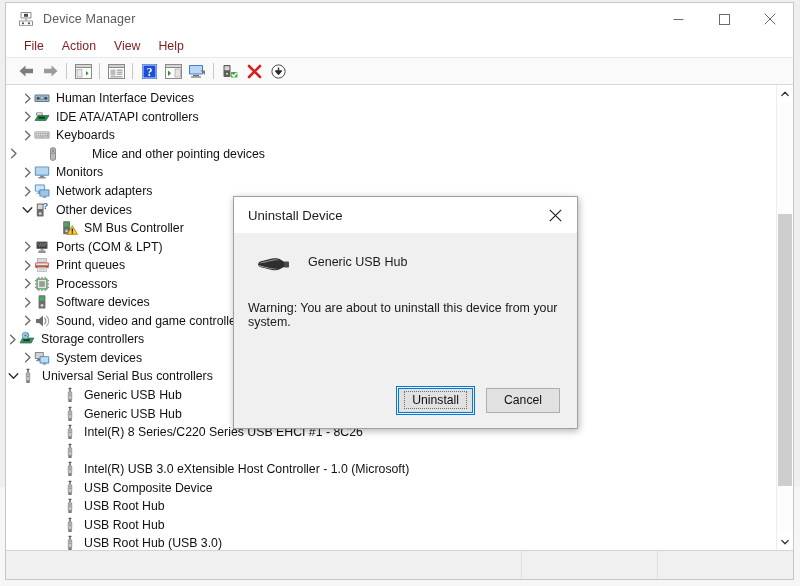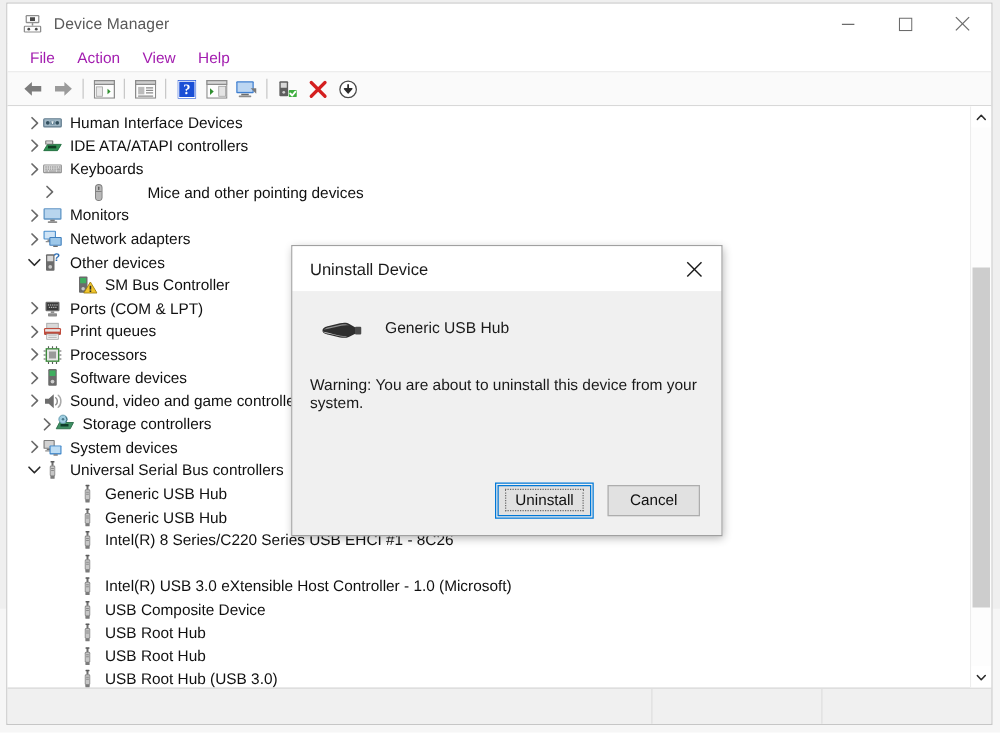--- a/index.html
+++ b/index.html
@@ -33,21 +33,21 @@
   .wc{width:46px;height:32px;display:flex;align-items:center;justify-content:center;}
   .wc svg{display:block;}
 
   
   .menubar{
     height:22px;flex:0 0 22px;display:flex;align-items:center;
     background:#ffffff;padding-left:10px;
     border-bottom:1px solid #e8e8e8;
   }
   .menuitem{
-    font-size:12.3px;color:#a21caf;padding:1px 8px;margin-right:2px;cursor:default;
+    font-size:12.3px;color:#7f1d1d;padding:1px 8px;margin-right:2px;cursor:default;
   }
 
   
   .toolbar{
     height:26px;flex:0 0 26px;display:flex;align-items:center;
     background:#fafafa;border-bottom:1px solid #d8d8d8;padding-left:8px;
   }
   .tb-btn{width:24px;height:22px;display:flex;align-items:center;justify-content:center;}
   .tb-sep{width:1px;height:16px;background:#c8c8c8;margin:0 4px;}
 
@@ -343,21 +343,21 @@
                   <rect x="7.6" y="7.7" width="1.3" height="1.2"></rect>
                   <rect x="9.4" y="7.7" width="1.3" height="1.2"></rect>
                   <rect x="11.2" y="7.7" width="3.2" height="1.2"></rect>
                   <rect x="2.2" y="9.3" width="2.4" height="1.1"></rect>
                   <rect x="5.1" y="9.3" width="6" height="1.1"></rect>
                   <rect x="11.6" y="9.3" width="2.8" height="1.1"></rect>
                 </g>
               </svg></span>
             <span class="rlabel">Keyboards</span>
           </div>
-          <div class="row lvl1" style="padding-left: 27px; gap: 25px;">
+          <div class="row lvl1" style="padding-left: 1px; gap: 25px;">
             <span class="chev">
               <svg width="8" height="11" viewBox="0 0 8 11">
                 <path d="M1.6 1.2 L6 5.5 L1.6 9.8" stroke="#6a6a6a" stroke-width="1.35" fill="none" stroke-linecap="round" stroke-linejoin="round"></path>
               </svg>
             </span>
             <span class="ricon"><svg width="16" height="16" viewBox="0 0 16 16">
                 <rect x="5" y="1.2" width="6" height="13.6" rx="3" fill="#7b7b7b"></rect>
                 <rect x="5.7" y="2" width="4.6" height="12" rx="2.3" fill="#b9b9b9"></rect>
                 <rect x="7.5" y="3.2" width="1" height="2.8" rx="0.5" fill="#5a5a5a"></rect>
                 <line x1="5.7" y1="7.2" x2="10.3" y2="7.2" stroke="#7b7b7b" stroke-width=".7"></line>
@@ -507,21 +507,21 @@
                 <path d="M1.6 1.2 L6 5.5 L1.6 9.8" stroke="#6a6a6a" stroke-width="1.35" fill="none" stroke-linecap="round" stroke-linejoin="round"></path>
               </svg>
             </span>
             <span class="ricon"><svg width="16" height="16" viewBox="0 0 16 16">
                 <path d="M2 6 L5 6 L9 2.4 L9 13.6 L5 10 L2 10 Z" fill="#6d6d6d"></path>
                 <path d="M10.6 5.2 C12.3 6.4 12.3 9.6 10.6 10.8" stroke="#8d8d8d" stroke-width="1.2" fill="none" stroke-linecap="round"></path>
                 <path d="M12.6 3.2 C15.4 5.2 15.4 10.8 12.6 12.8" stroke="#aaaaaa" stroke-width="1.2" fill="none" stroke-linecap="round"></path>
               </svg></span>
             <span class="rlabel">Sound, video and game controllers</span>
           </div>
-          <div class="row lvl1" style="padding-left: 25px;">
+          <div class="row lvl1" style="padding-left: 0;">
             <span class="chev">
               <svg width="8" height="11" viewBox="0 0 8 11">
                 <path d="M1.6 1.2 L6 5.5 L1.6 9.8" stroke="#6a6a6a" stroke-width="1.35" fill="none" stroke-linecap="round" stroke-linejoin="round"></path>
               </svg>
             </span>
             <span class="ricon"><svg width="16" height="16" viewBox="0 0 16 16">
                 <path d="M1 12 L3.6 7 L14.8 7 L12.2 12 Z" fill="#3f8f63" stroke="#276a46" stroke-width=".7"></path>
                 <rect x="4.4" y="8.2" width="6.4" height="2" fill="#0f3d2a"></rect>
                 <circle cx="6.4" cy="4.4" r="3.3" fill="#9ecde0" stroke="#5a93a8" stroke-width=".7"></circle>
                 <circle cx="6.4" cy="4.4" r="1" fill="#4a7a8c"></circle>
@@ -539,21 +539,21 @@
                 <rect x="0.8" y="2" width="9" height="7" rx=".7" fill="#7b7b7b"></rect>
                 <rect x="1.7" y="2.8" width="7.2" height="5.4" fill="#d2d2d2"></rect>
                 <rect x="3.4" y="9" width="3.6" height="1.1" fill="#6d6d6d"></rect>
                 <rect x="2.1" y="10.1" width="6.4" height="1.1" rx=".4" fill="#8d8d8d"></rect>
                 <rect x="5.6" y="6.3" width="9.6" height="7.2" rx=".7" fill="#3f86c8"></rect>
                 <rect x="6.5" y="7.1" width="7.8" height="5.4" fill="#bcdcf4"></rect>
                 <rect x="8.8" y="13.5" width="3.4" height="1" fill="#6d6d6d"></rect>
               </svg></span>
             <span class="rlabel">System devices</span>
           </div>
-          <div class="row lvl1" style="padding-left: 15px;">
+          <div class="row lvl1" style="padding-left: 1px;">
             <span class="chev">
               <svg width="11" height="8" viewBox="0 0 11 8">
                 <path d="M1.2 1.8 L5.5 6.2 L9.8 1.8" stroke="#2b2b2b" stroke-width="1.35" fill="none" stroke-linecap="round" stroke-linejoin="round"></path>
               </svg>
             </span>
             <span class="ricon"><svg width="16" height="16" viewBox="0 0 16 16">
                 <rect x="5.8" y="4.4" width="4.4" height="8.6" rx="1.1" fill="#8e8e8e"></rect>
                 <rect x="6.5" y="5.2" width="3" height="7.2" rx=".8" fill="#c6c6c6"></rect>
                 <rect x="7.2" y="1.4" width="1.6" height="3.2" fill="#6d6d6d"></rect>
                 <rect x="6.4" y="0.8" width="3.2" height="1.1" rx=".4" fill="#5a5a5a"></rect>

